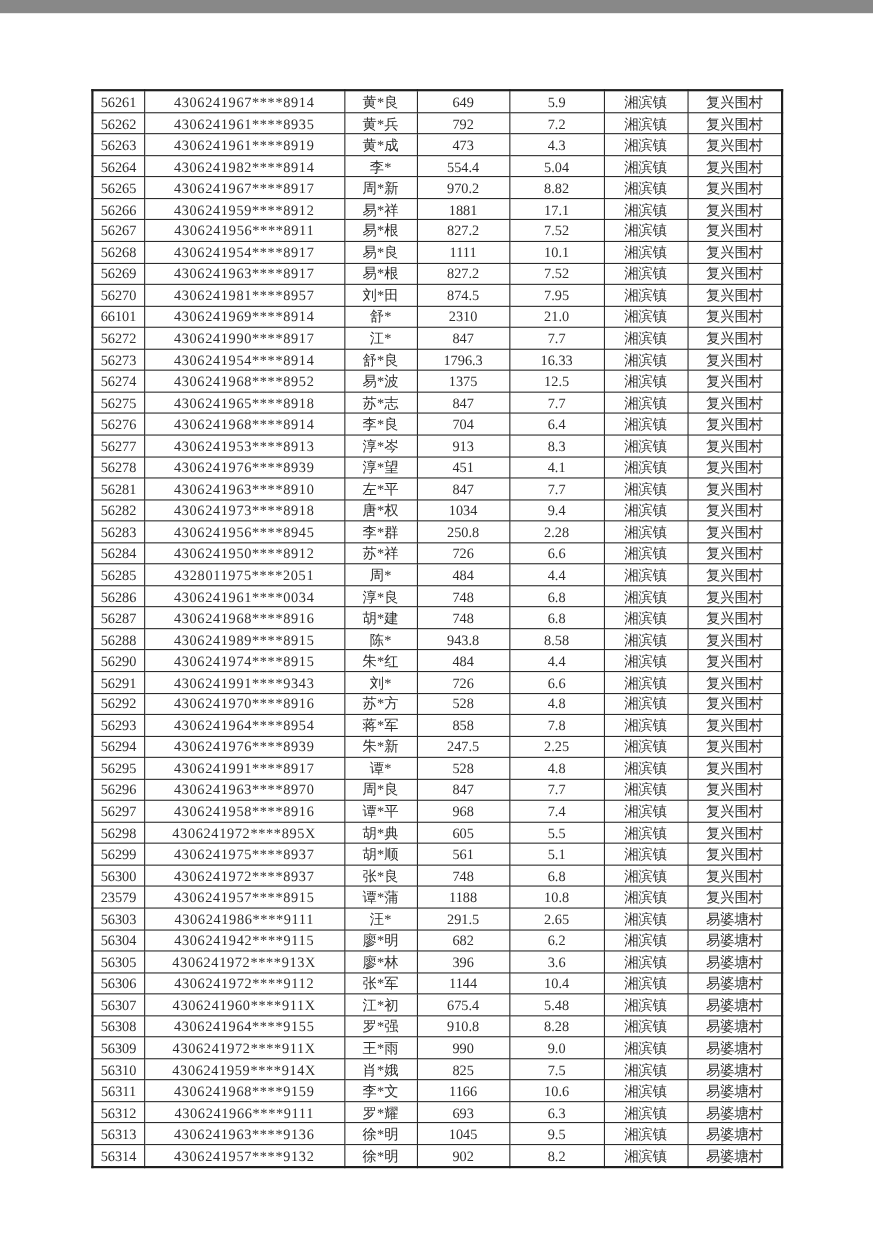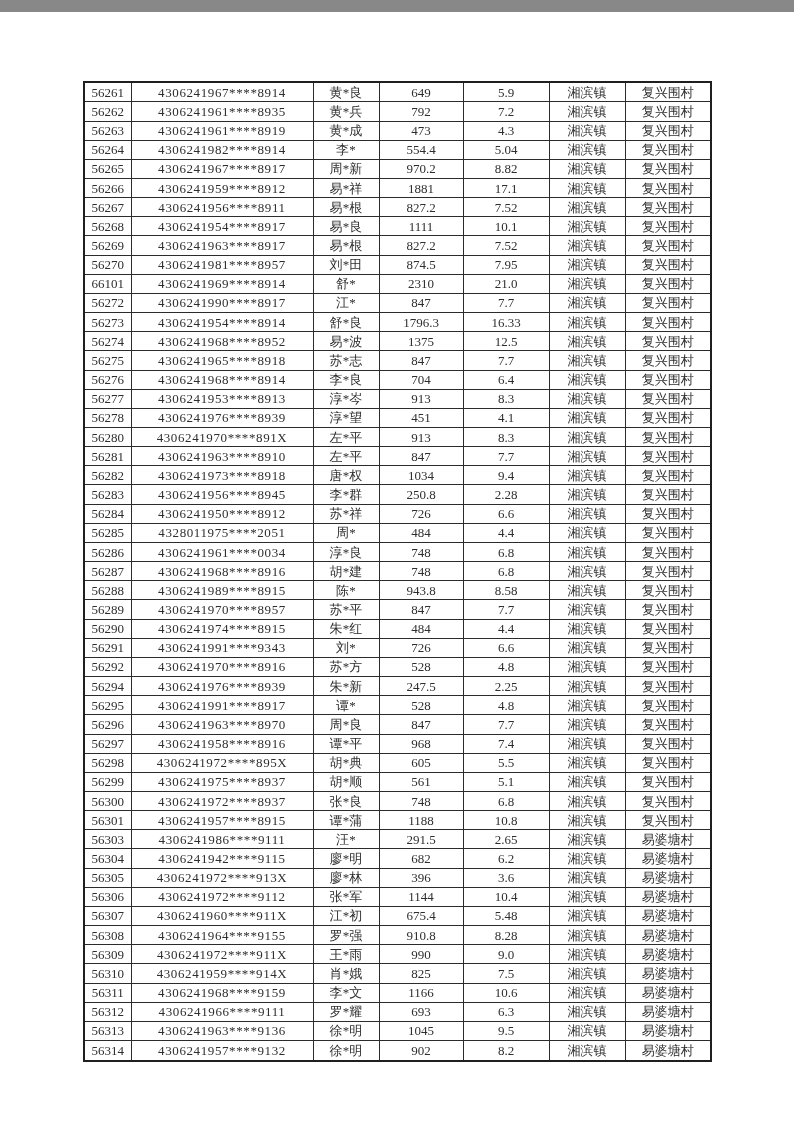--- a/index.html
+++ b/index.html
@@ -214,29 +214,20 @@
         <tr>
           <td class="col-0">56278</td>
           <td class="col-1">4306241976****8939</td>
           <td class="col-2">淳*望</td>
           <td class="col-3">451</td>
           <td class="col-4">4.1</td>
           <td class="col-5">湘滨镇</td>
           <td class="col-6">复兴围村</td>
         </tr>
         <tr>
-          <td class="col-0">56280</td>
-          <td class="col-1">4306241970****891X</td>
-          <td class="col-2">左*平</td>
-          <td class="col-3">913</td>
-          <td class="col-4">8.3</td>
-          <td class="col-5">湘滨镇</td>
-          <td class="col-6">复兴围村</td>
-        </tr>
-        <tr>
           <td class="col-0">56281</td>
           <td class="col-1">4306241963****8910</td>
           <td class="col-2">左*平</td>
           <td class="col-3">847</td>
           <td class="col-4">7.7</td>
           <td class="col-5">湘滨镇</td>
           <td class="col-6">复兴围村</td>
         </tr>
         <tr>
           <td class="col-0">56282</td>
@@ -295,29 +286,20 @@
         <tr>
           <td class="col-0">56288</td>
           <td class="col-1">4306241989****8915</td>
           <td class="col-2">陈*</td>
           <td class="col-3">943.8</td>
           <td class="col-4">8.58</td>
           <td class="col-5">湘滨镇</td>
           <td class="col-6">复兴围村</td>
         </tr>
         <tr>
-          <td class="col-0">56289</td>
-          <td class="col-1">4306241970****8957</td>
-          <td class="col-2">苏*平</td>
-          <td class="col-3">847</td>
-          <td class="col-4">7.7</td>
-          <td class="col-5">湘滨镇</td>
-          <td class="col-6">复兴围村</td>
-        </tr>
-        <tr>
           <td class="col-0">56290</td>
           <td class="col-1">4306241974****8915</td>
           <td class="col-2">朱*红</td>
           <td class="col-3">484</td>
           <td class="col-4">4.4</td>
           <td class="col-5">湘滨镇</td>
           <td class="col-6">复兴围村</td>
         </tr>
         <tr>
           <td class="col-0">56291</td>
@@ -331,20 +313,29 @@
         <tr>
           <td class="col-0">56292</td>
           <td class="col-1">4306241970****8916</td>
           <td class="col-2">苏*方</td>
           <td class="col-3">528</td>
           <td class="col-4">4.8</td>
           <td class="col-5">湘滨镇</td>
           <td class="col-6">复兴围村</td>
         </tr>
         <tr>
+          <td class="col-0">56293</td>
+          <td class="col-1">4306241964****8954</td>
+          <td class="col-2">蒋*军</td>
+          <td class="col-3">858</td>
+          <td class="col-4">7.8</td>
+          <td class="col-5">湘滨镇</td>
+          <td class="col-6">复兴围村</td>
+        </tr>
+        <tr>
           <td class="col-0">56294</td>
           <td class="col-1">4306241976****8939</td>
           <td class="col-2">朱*新</td>
           <td class="col-3">247.5</td>
           <td class="col-4">2.25</td>
           <td class="col-5">湘滨镇</td>
           <td class="col-6">复兴围村</td>
         </tr>
         <tr>
           <td class="col-0">56295</td>
@@ -394,21 +385,21 @@
         <tr>
           <td class="col-0">56300</td>
           <td class="col-1">4306241972****8937</td>
           <td class="col-2">张*良</td>
           <td class="col-3">748</td>
           <td class="col-4">6.8</td>
           <td class="col-5">湘滨镇</td>
           <td class="col-6">复兴围村</td>
         </tr>
         <tr>
-          <td class="col-0">56301</td>
+          <td class="col-0">23579</td>
           <td class="col-1">4306241957****8915</td>
           <td class="col-2">谭*蒲</td>
           <td class="col-3">1188</td>
           <td class="col-4">10.8</td>
           <td class="col-5">湘滨镇</td>
           <td class="col-6">复兴围村</td>
         </tr>
         <tr>
           <td class="col-0">56303</td>
           <td class="col-1">4306241986****9111</td>

